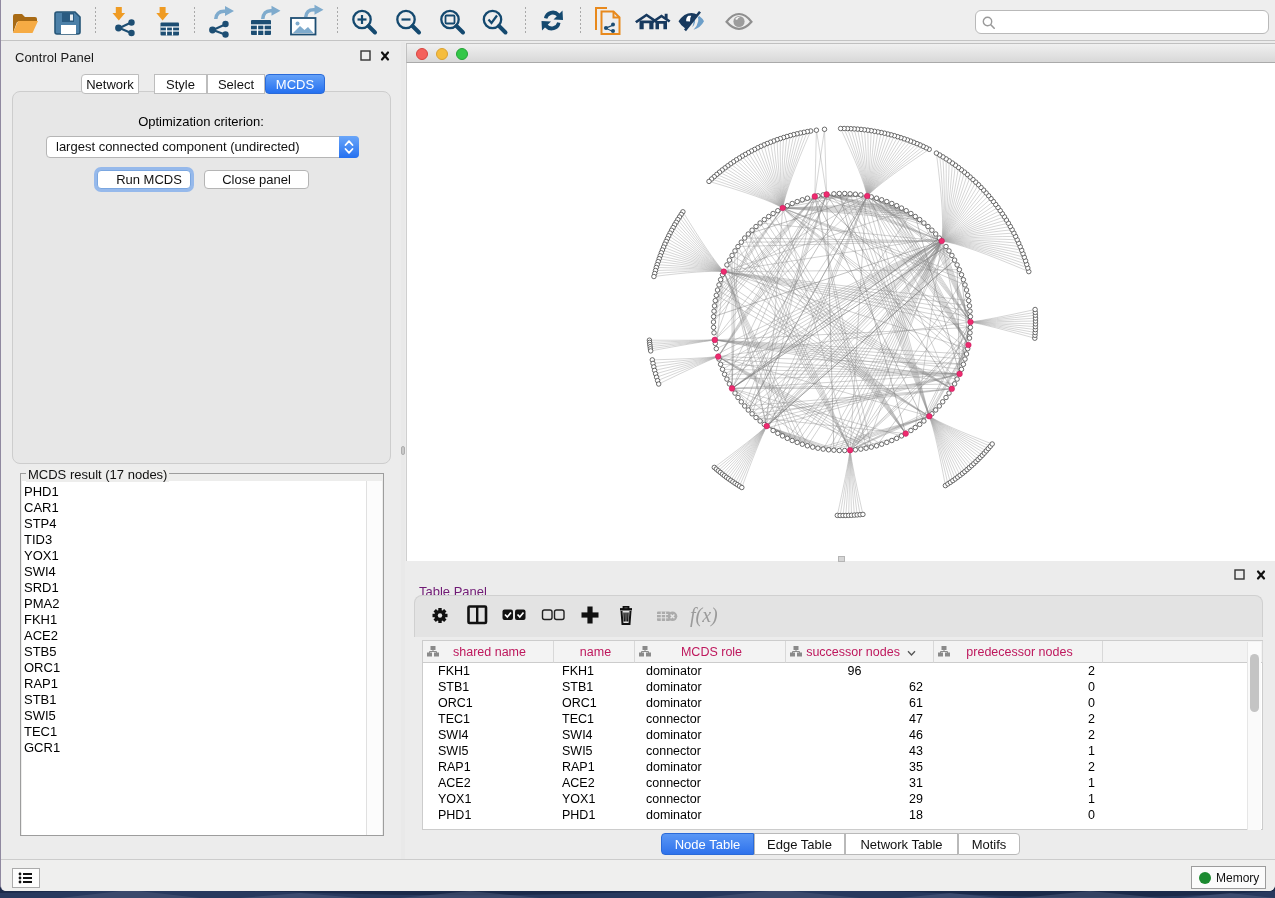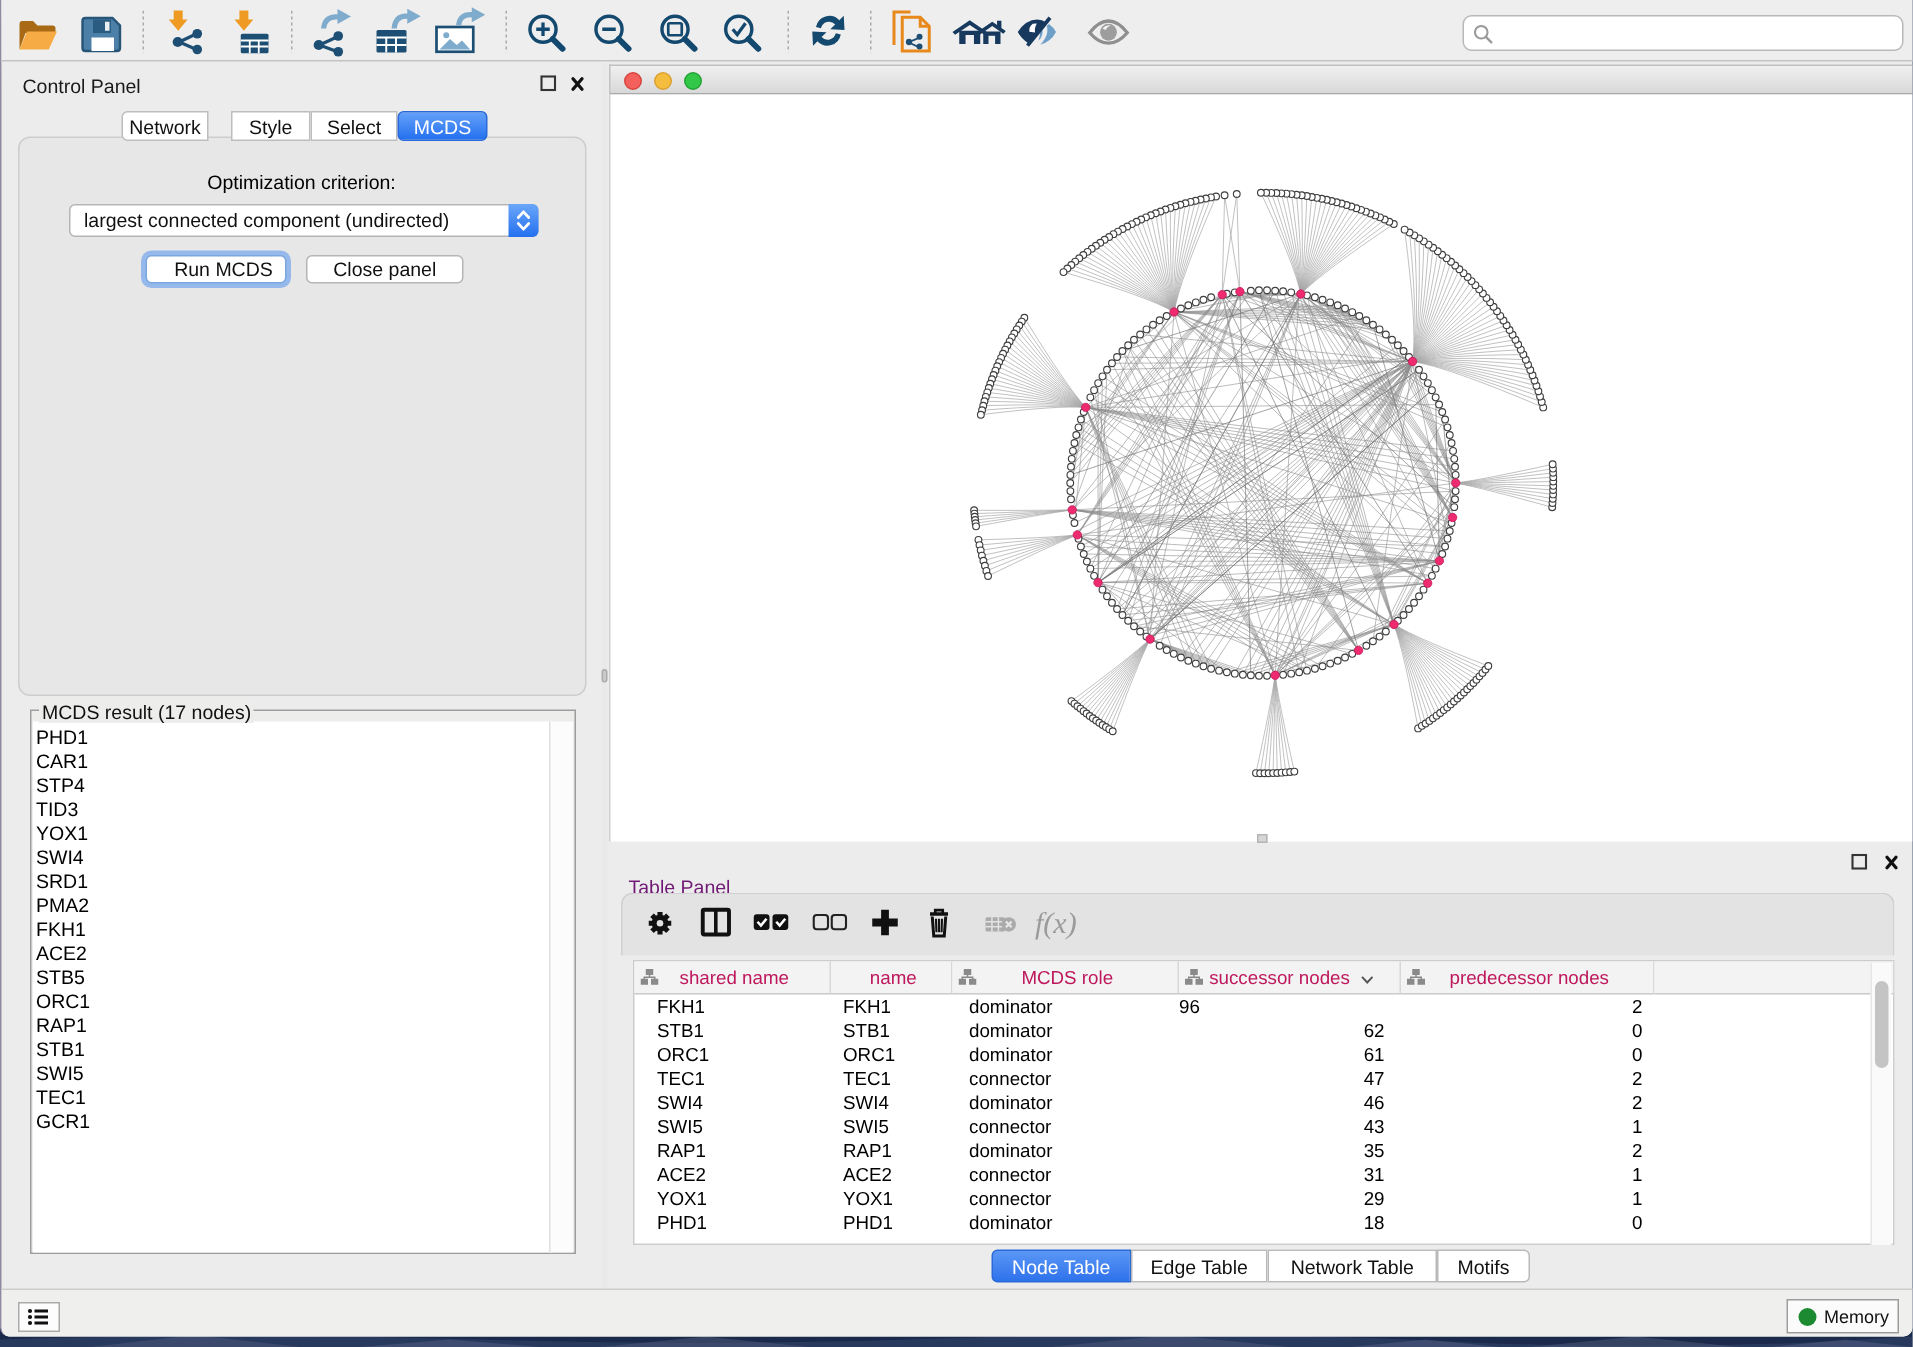--- a/index.html
+++ b/index.html
@@ -749,21 +749,21 @@
             <rect x="7.5" y="7" width="4" height="3" fill="#8a8a8a"></rect>
             <path d="M6 3.5 V5.5 M2.5 7 V5.5 H9.5 V7"></path>
           </g>
         </svg>
         <div class="lbl">predecessor nodes</div>
       </div>
 <div class="th" style="left:680px;width:160px"></div>
 <div class="cell" style="position:absolute;left:15px;top:23px">FKH1</div>
 <div class="cell" style="position:absolute;left:139px;top:23px">FKH1</div>
 <div class="cell" style="position:absolute;left:223px;top:23px">dominator</div>
-<div class="cell" style="position:absolute;left:363px;top:23px;width:137px;text-align:left">96</div>
+<div class="cell" style="position:absolute;left:363px;top:23px;width:137px;text-align:center">96</div>
 <div class="cell" style="position:absolute;left:511px;top:23px;width:161px;text-align:right">2</div>
 <div class="cell" style="position:absolute;left:15px;top:39px">STB1</div>
 <div class="cell" style="position:absolute;left:139px;top:39px">STB1</div>
 <div class="cell" style="position:absolute;left:223px;top:39px">dominator</div>
 <div class="cell" style="position:absolute;left:363px;top:39px;width:137px;text-align:right">62</div>
 <div class="cell" style="position:absolute;left:511px;top:39px;width:161px;text-align:right">0</div>
 <div class="cell" style="position:absolute;left:15px;top:55px">ORC1</div>
 <div class="cell" style="position:absolute;left:139px;top:55px">ORC1</div>
 <div class="cell" style="position:absolute;left:223px;top:55px">dominator</div>
 <div class="cell" style="position:absolute;left:363px;top:55px;width:137px;text-align:right">61</div>

